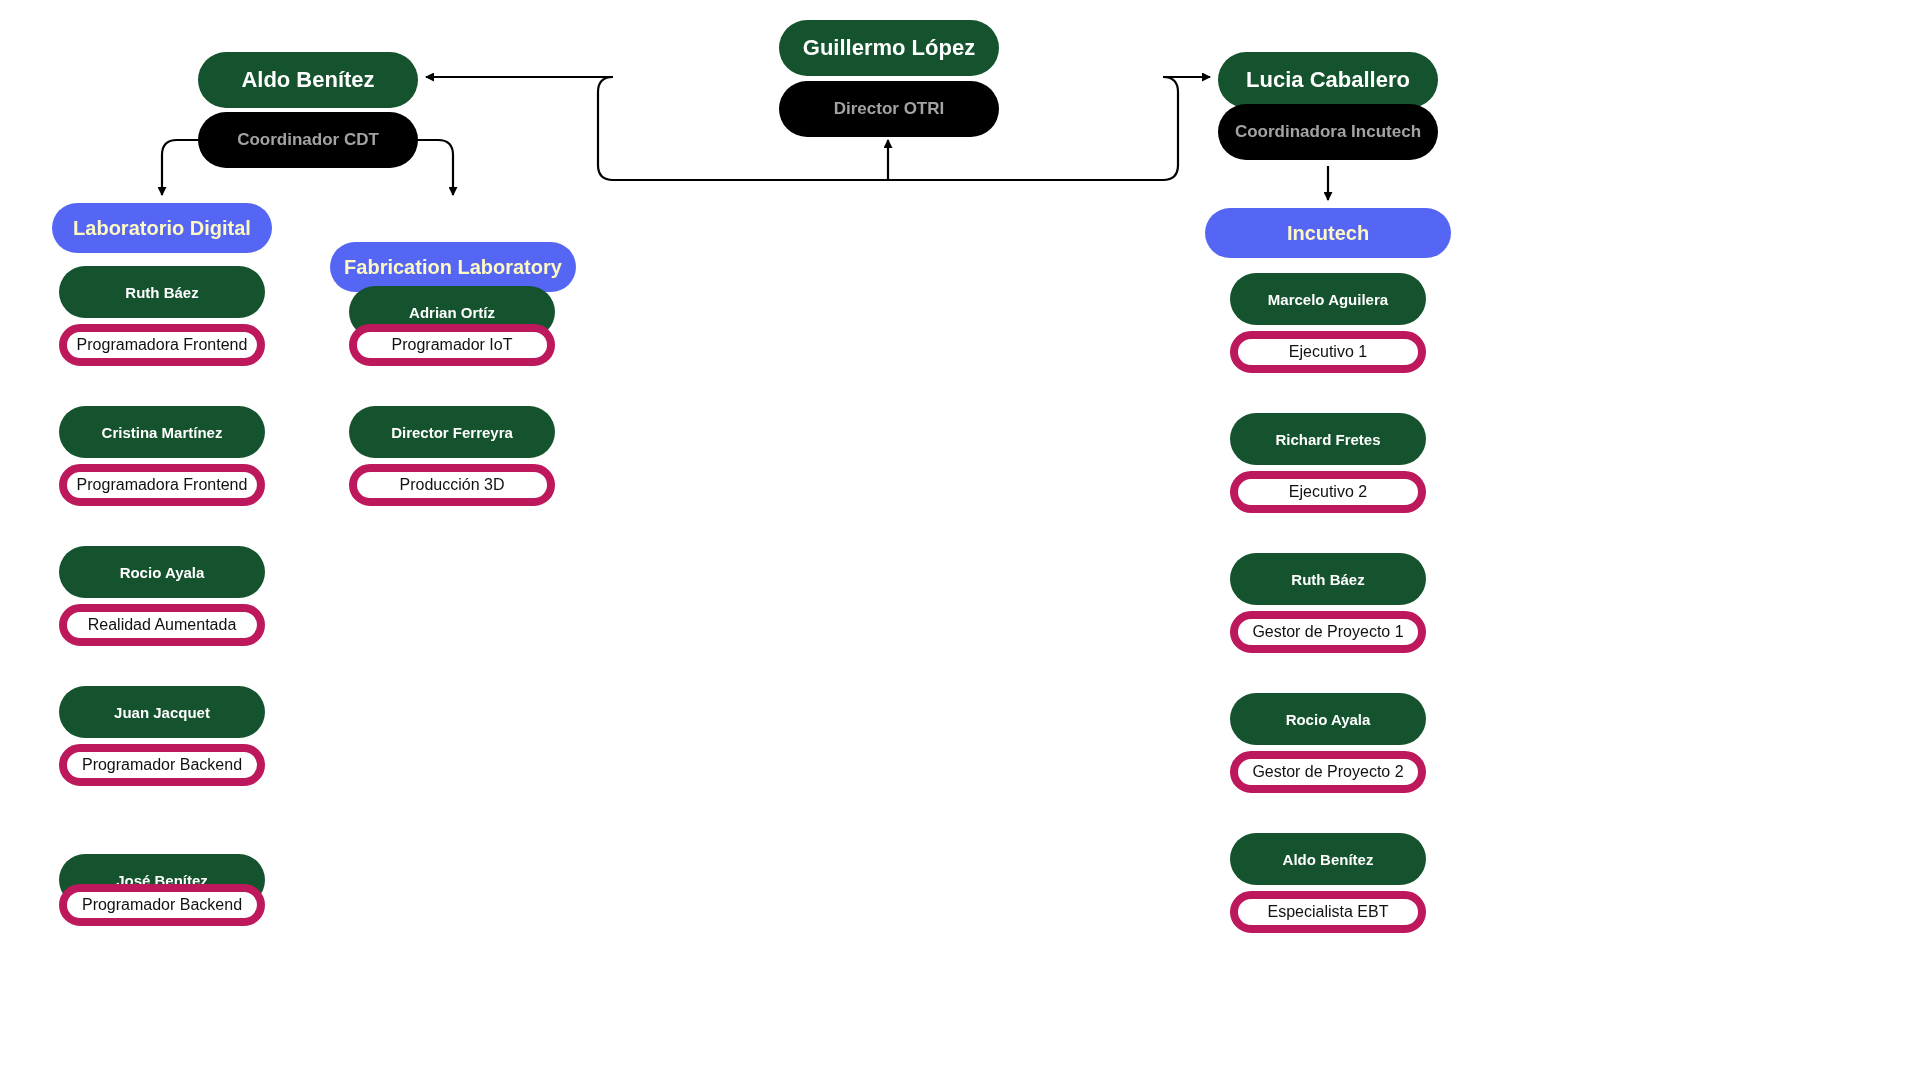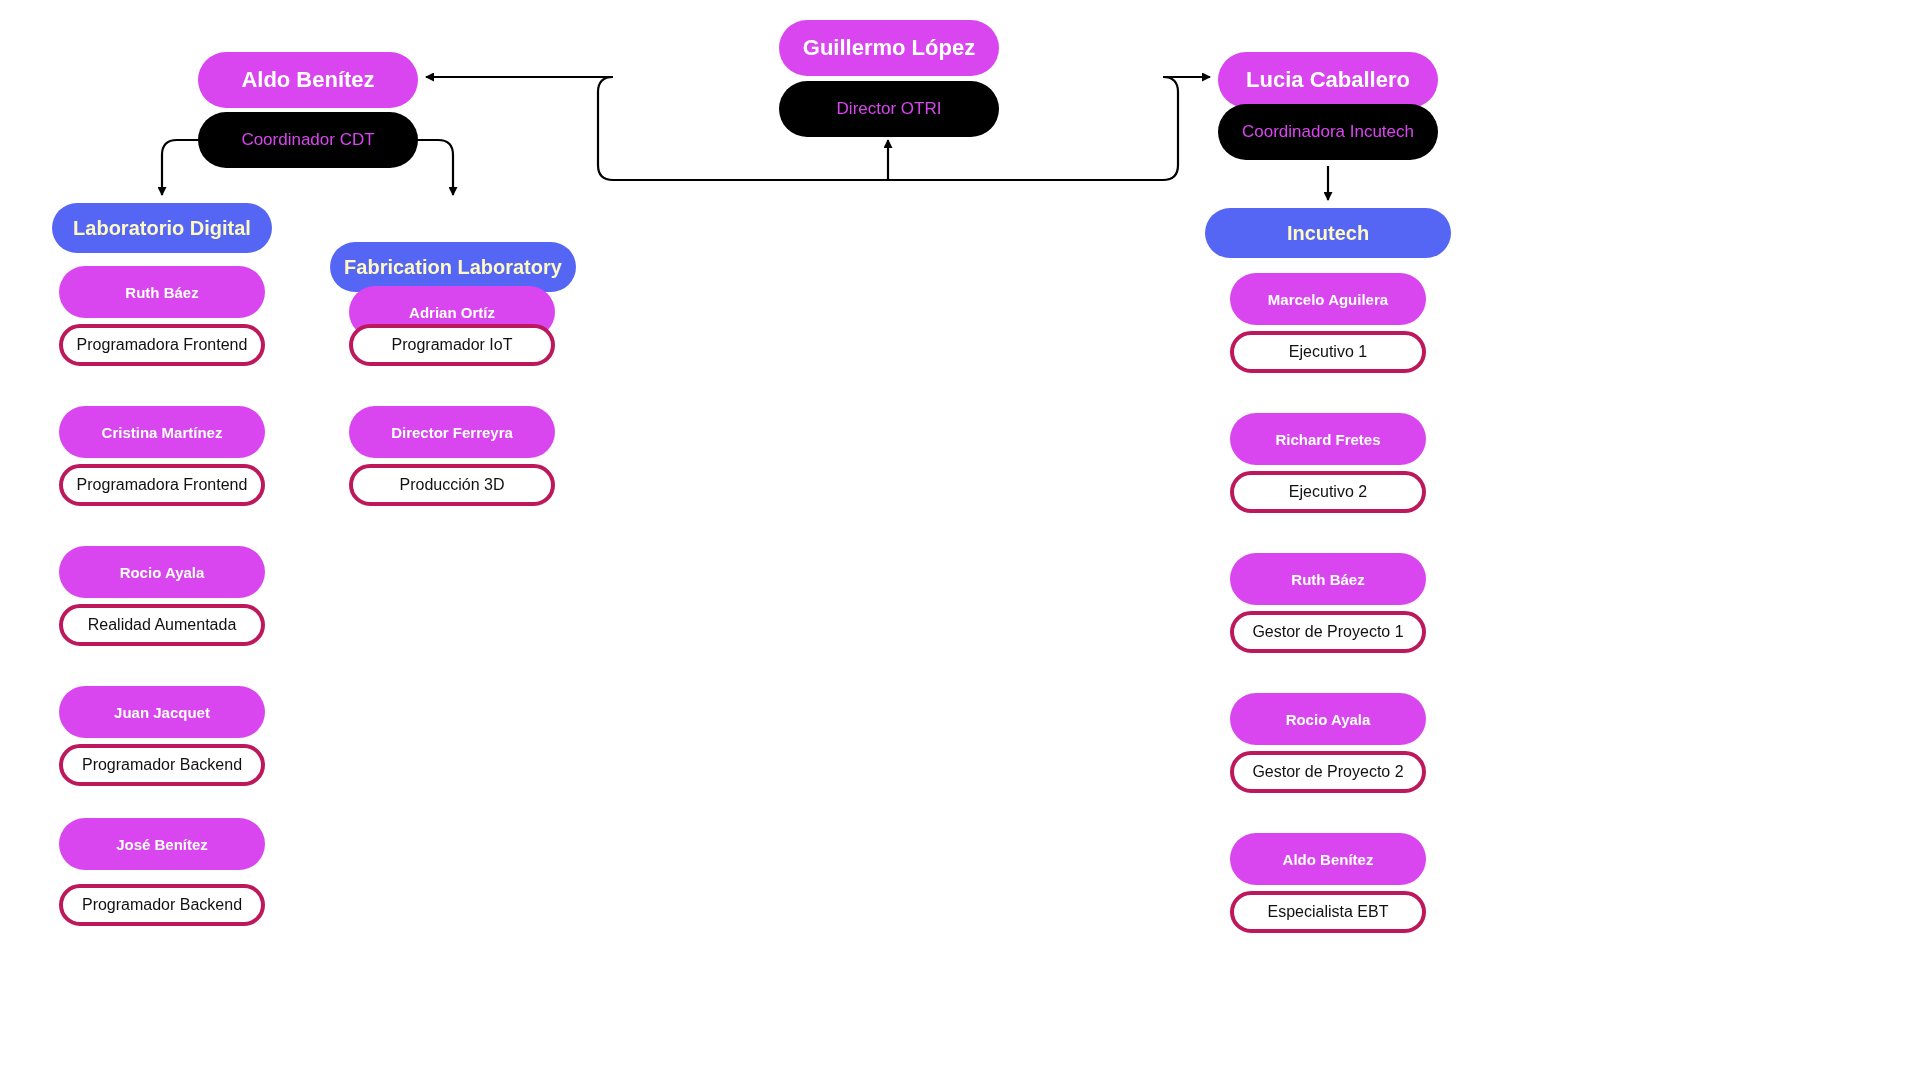--- a/index.html
+++ b/index.html
@@ -39,48 +39,48 @@
     box-sizing: border-box;
     display: flex;
     align-items: center;
     justify-content: center;
     text-align: center;
     white-space: nowrap;
   }
 
   
   .pill-name {
-    background: #d946ef;
+    background: #14532d;
     color: #ffffff;
     font-weight: bold;
     border-radius: 999px;
   }
 
   
   .pill-title-dark {
     background: #000000;
-    color: #d946ef;
-    font-weight: normal;
+    color: #a3a3a3;
+    font-weight: bold;
     border-radius: 999px;
   }
 
   
   .pill-unit {
     background: #5566f5;
     color: #fef9c3;
     font-weight: bold;
     border-radius: 999px;
   }
 
   
   .pill-role {
     background: #ffffff;
     color: #111111;
     font-weight: normal;
-    border: 4px solid #be185d;
+    border: 8px solid #be185d;
     border-radius: 999px;
   }
 
   
   .sz-head-name  { height: 56px; font-size: 22px; }
   .sz-head-title { height: 56px; font-size: 17px; }
   .sz-unit       { height: 50px; font-size: 20px; }
   .sz-mem-name   { height: 52px; font-size: 15px; }
   .sz-mem-role   { height: 42px; font-size: 16px; }
 </style>
@@ -163,21 +163,21 @@
       </div>
       <div class="node pill-role sz-mem-role" style="left: 59px; top: 604px; width: 206px;">
         <span>Realidad Aumentada</span>
       </div>
       <div class="node pill-name sz-mem-name" style="left: 59px; top: 686px; width: 206px; text-align: center;">
         <span>Juan Jacquet</span>
       </div>
       <div class="node pill-role sz-mem-role" style="left: 59px; top: 744px; width: 206px;">
         <span>Programador Backend</span>
       </div>
-      <div class="node pill-name sz-mem-name" style="left: 59px; top: 818px; width: 206px; text-align: right;">
+      <div class="node pill-name sz-mem-name" style="left: 59px; top: 854px; width: 206px; text-align: right;">
         <span>José Benítez</span>
       </div>
       <div class="node pill-role sz-mem-role" style="left: 59px; top: 884px; width: 206px;">
         <span>Programador Backend</span>
       </div>
       <div class="node pill-name sz-mem-name" style="left: 349px; top: 266px; width: 206px; margin-top: 20px;">
         <span>Adrian Ortíz</span>
       </div>
       <div class="node pill-role sz-mem-role" style="left: 349px; top: 324px; width: 206px;">
         <span>Programador IoT</span>

